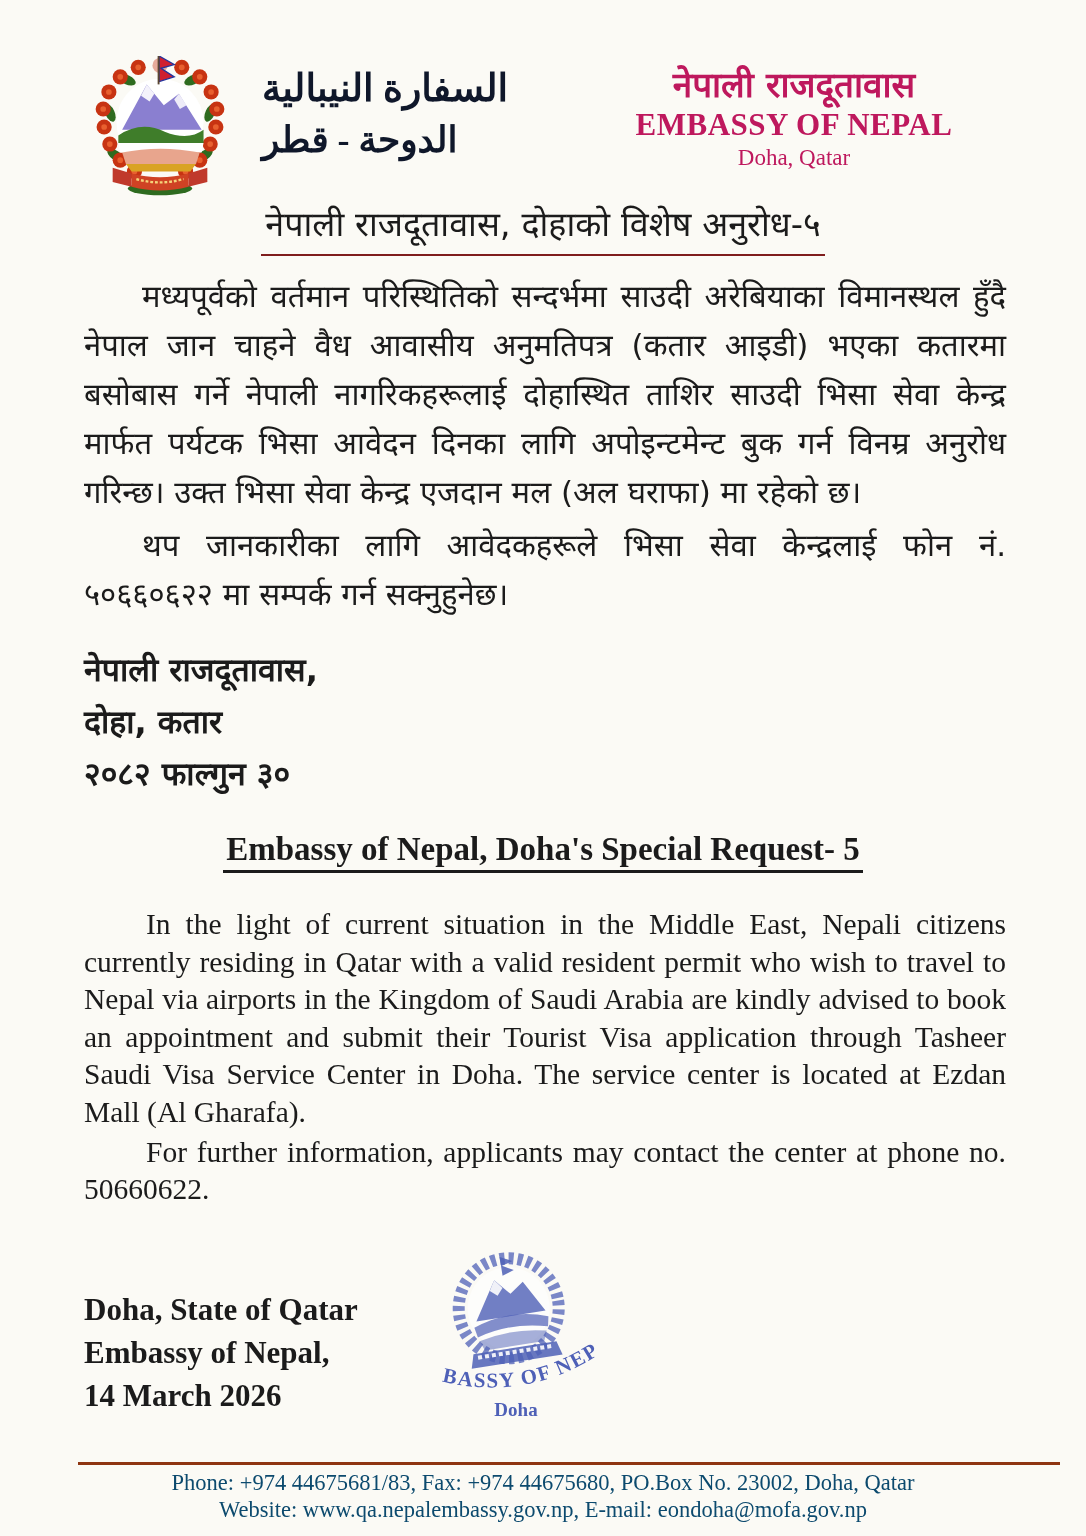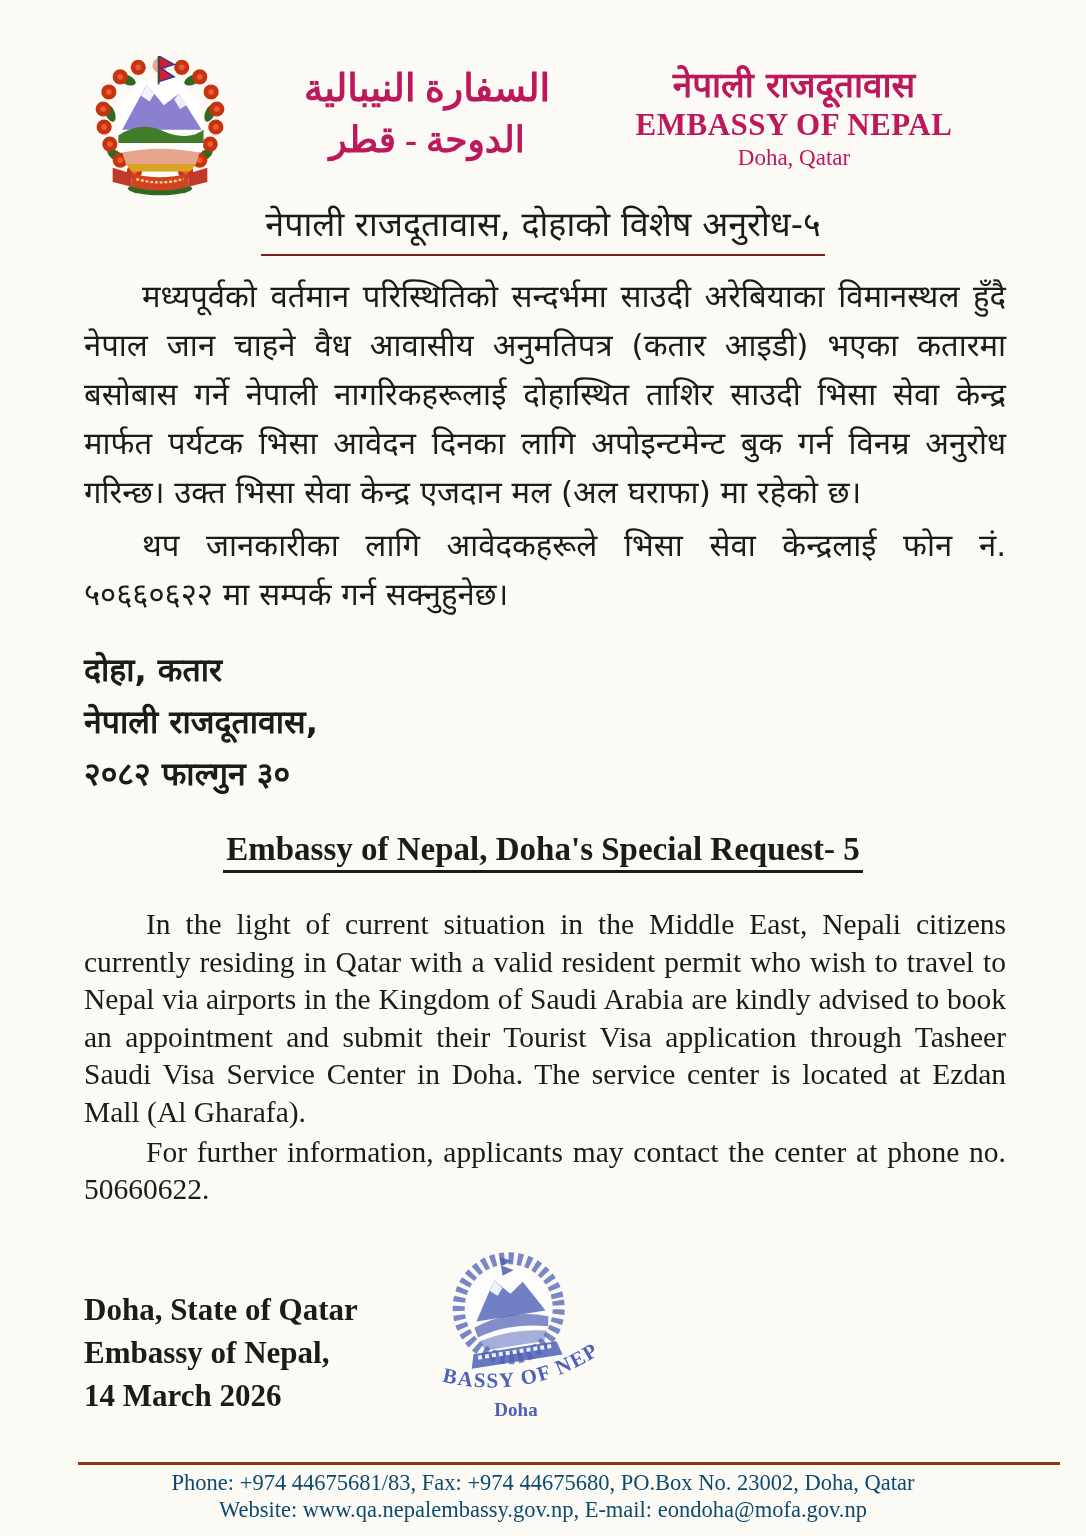--- a/index.html
+++ b/index.html
@@ -6,22 +6,22 @@
   html,body { width:1086px; height:1536px; }
   body { font-family:"Liberation Serif", serif; background:#e8e6e0; }
   .page {
     position:relative; width:1086px; height:1536px; overflow:hidden;
     background:#fbfaf5;
     color:#1b1b1b;
   }
   
   .emblem { position:absolute; left:84px; top:56px; width:152px; height:142px; }
   .hdr-arabic {
-    position:absolute; left:262px; top:62px; width:330px; text-align:center;
-    color:#be185d; font-weight:bold; direction:rtl;
+    position:absolute; left:262px; top:62px; width:330px; text-align:left;
+    color:#0f172a; font-weight:bold; direction:rtl;
   }
   .hdr-arabic .ar1 { font-size:38px; line-height:52px; }
   .hdr-arabic .ar2 { font-size:36px; line-height:52px; }
   .hdr-right { position:absolute; left:618px; top:64px; width:352px; text-align:center; color:#be185d; }
   .hdr-right .np-name { font-size:35px; font-weight:bold; line-height:42px; font-family:"DejaVu Sans", sans-serif; }
   .hdr-right .en-name { font-size:31px; font-weight:bold; line-height:38px; letter-spacing:.5px; }
   .hdr-right .loc     { font-size:23px; font-weight:normal; line-height:28px; }
   
   .np-title {
     position:absolute; left:0; top:200px; width:100%; text-align:center;
@@ -163,22 +163,22 @@
   <div class="np-title">
     <span>नेपाली राजदूतावास, दोहाको विशेष अनुरोध-५</span>
   </div>
 
   <div class="np-body">
     <p>मध्यपूर्वको वर्तमान परिस्थितिको सन्दर्भमा साउदी अरेबियाका विमानस्थल हुँदै नेपाल जान चाहने वैध आवासीय अनुमतिपत्र (कतार आइडी) भएका कतारमा बसोबास गर्ने नेपाली नागरिकहरूलाई दोहास्थित ताशिर साउदी भिसा सेवा केन्द्र मार्फत पर्यटक भिसा आवेदन दिनका लागि अपोइन्टमेन्ट बुक गर्न विनम्र अनुरोध गरिन्छ। उक्त भिसा सेवा केन्द्र एजदान मल (अल घराफा) मा रहेको छ।</p>
     <p>थप जानकारीका लागि आवेदकहरूले भिसा सेवा केन्द्रलाई फोन नं. ५०६६०६२२ मा सम्पर्क गर्न सक्नुहुनेछ।</p>
   </div>
 
   <div class="np-sign">
+    <div>नेपाली राजदूतावास,</div>
     <div>दोहा, कतार</div>
-    <div>नेपाली राजदूतावास,</div>
     <div>२०८२ फाल्गुन ३०</div>
   </div>
 
   <div class="en-title">
     <span>Embassy of Nepal, Doha's Special Request- 5</span>
   </div>
 
   <div class="en-body">
     <p>In the light of current situation in the Middle East, Nepali citizens currently residing in Qatar with a valid resident permit who wish to travel to Nepal via airports in the Kingdom of Saudi Arabia are kindly advised to book an appointment and submit their Tourist Visa application through Tasheer Saudi Visa Service Center in Doha. The service center is located at Ezdan Mall (Al Gharafa).</p>
     <p>For further information, applicants may contact the center at phone no. 50660622.</p>

